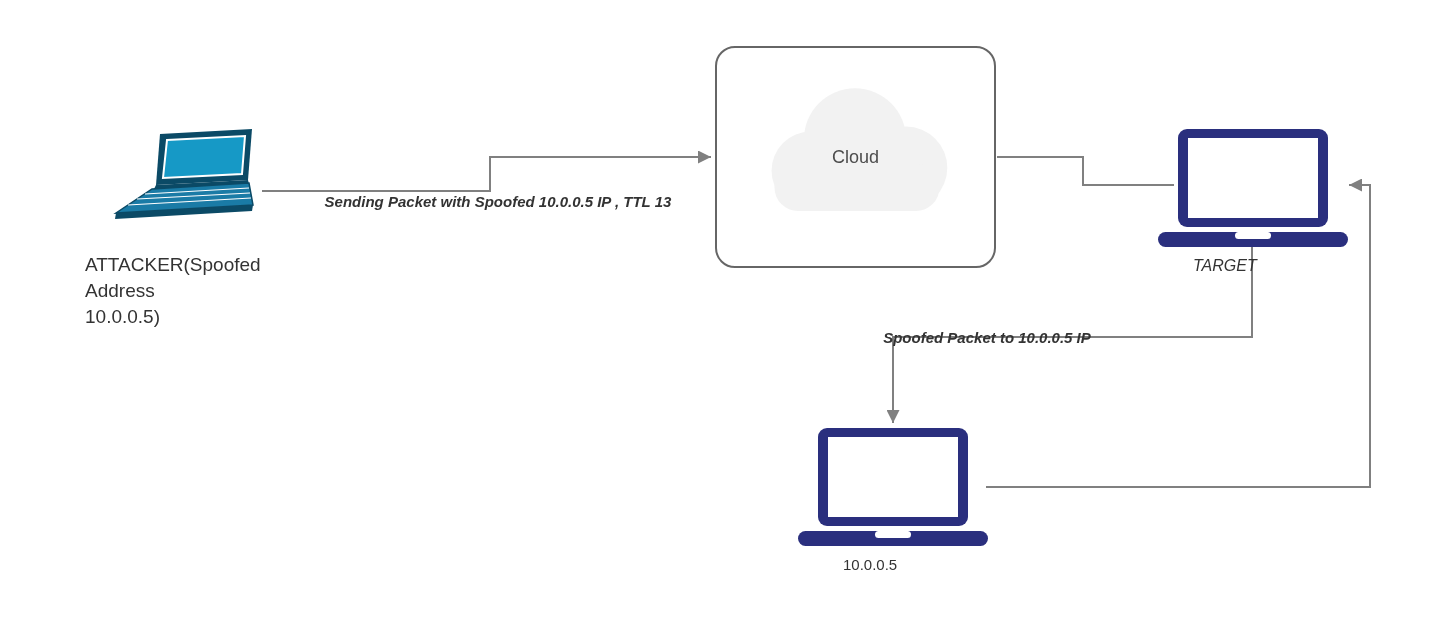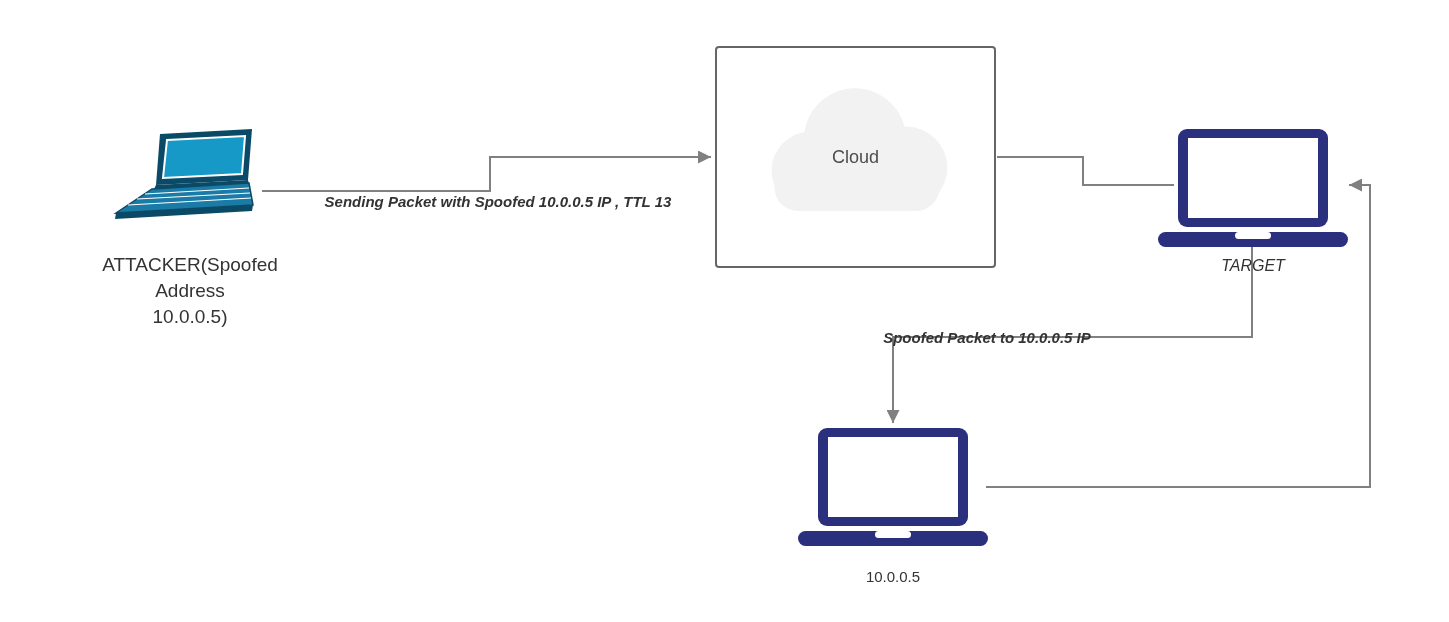--- a/index.html
+++ b/index.html
@@ -11,41 +11,41 @@
     background: #ffffff;
     overflow: hidden;
   }
   .edges { position: absolute; left: 0; top: 0; width: 1449px; height: 622px; }
   .edge { fill: none; stroke: var(--edge, #808080); stroke-width: 2; }
   .arrowhead { fill: var(--edge, #808080); }
 
   .node { position: absolute; }
   .node svg { display: block; width: 100%; height: 100%; }
 
-  .node-label { position: absolute; text-align: center; color: var(--text, #333333); }
+  .node-label { position: absolute; text-align: left; color: var(--text, #333333); }
   .attacker-label { font-size: 19px; line-height: 26px; white-space: pre-line; }
   .target-label { font-size: 16px; font-weight: normal; font-style: italic; }
   .host-label { font-size: 15px; }
 
   .edge-label {
     position: absolute;
     font-size: 15px;
     font-weight: bold;
     color: var(--text, #333333);
     text-align: center;
     white-space: nowrap;
     font-style: italic;
   }
 
   .cloud-box {
     position: absolute;
     left: 715px; top: 46px;
     width: 281px; height: 222px;
     border: 2px solid var(--box_border, #666666);
-    border-radius: 4px;
+    border-radius: 20px;
     background: #ffffff;
   }
   .cloud-box svg { display: block; width: 100%; height: 100%; }
   .cloud-shape { fill: var(--cloud_fill, #f2f2f2); }
   .cloud-label {
     position: absolute; left: 0; right: 0; top: 99px;
     text-align: center; font-size: 18px; color: #4d4d4d;
   }
 
   .navy { fill: var(--laptop_navy, #2a2f7e); }
@@ -113,18 +113,18 @@
   <div class="node-label target-label" style="left:1193px; top:257px; width:120px;">TARGET</div>
 
   <div class="node" style="left:798px; top:428px; width:190px; height:118px;">
     <svg viewBox="0 0 190 118">
       <rect x="20" y="0" width="150" height="98" rx="9" class="navy"></rect>
       <rect x="30" y="9" width="130" height="80" class="white-fill"></rect>
       <rect x="0" y="103" width="190" height="15" rx="7.5" class="navy"></rect>
       <rect x="77" y="103" width="36" height="7" rx="3.5" class="white-fill"></rect>
     </svg>
   </div>
-  <div class="node-label host-label" style="left:843px; top:556px; width:100px;margin-top:12px;">10.0.0.5</div>
+  <div class="node-label host-label" style="left:843px; top:556px; width:100px;">10.0.0.5</div>
 
   <div class="edge-label" style="left:290px; top:193px; width:416px;">Sending Packet with Spoofed 10.0.0.5 IP , TTL 13</div>
   <div class="edge-label" style="left:862px; top:329px; width:250px;">Spoofed Packet to 10.0.0.5 IP</div>
 
 </div>
 
 </body></html>

